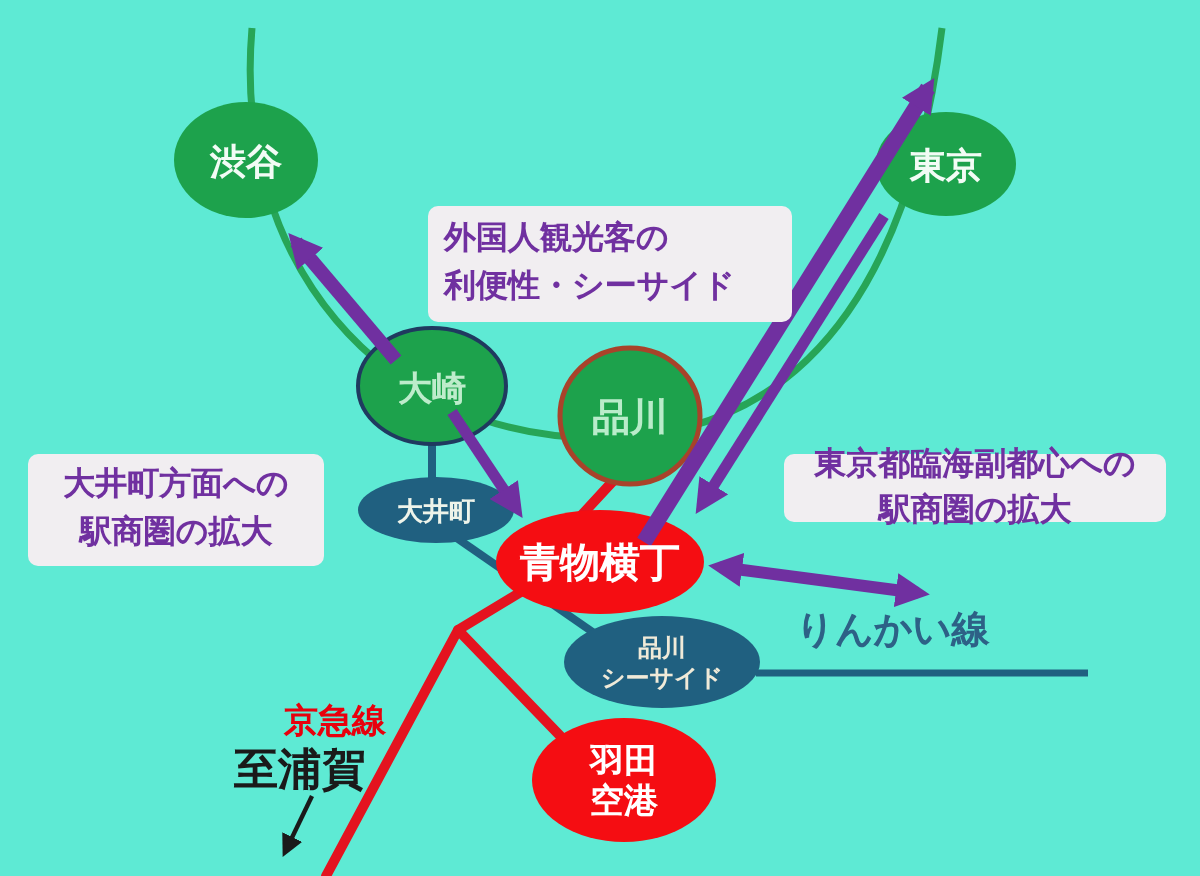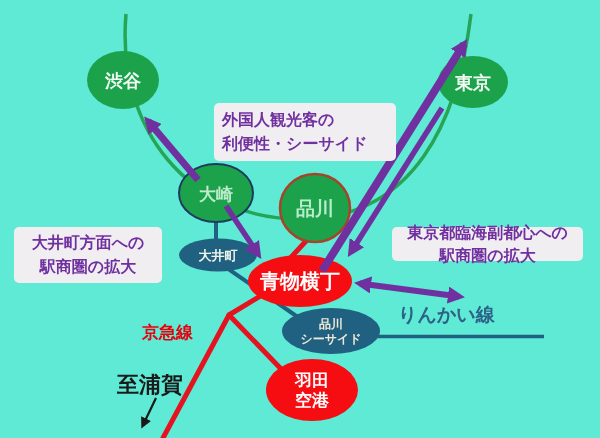--- a/index.html
+++ b/index.html
@@ -21,21 +21,21 @@
   .marker-black{fill:var(--black);}
   .node-text{font-weight:bold;text-anchor:middle;}
   .callout{
     position:absolute;background:var(--callout_bg);color:var(--purple);
     font-weight:bold;font-size:16px;line-height:1.5;border-radius:5px;
     display:flex;flex-direction:column;justify-content:center;
   }
   .callout.centered{text-align:center;}
   .free-label{position:absolute;font-weight:bold;white-space:nowrap;}
   .lbl-rinkai{color:var(--rinkai_text);font-size:19px;}
-  .lbl-keikyu{color:var(--keikyu_text);font-size:17px;}
+  .lbl-keikyu{color:var(--keikyu_text);font-size:17px;margin-top:28px;}
   .lbl-uraga{color:var(--black);font-size:22px;}
 </style>
 </head>
 <body>
 
 <div class="stage">
   <svg width="600" height="438" viewBox="0 0 600 438">
     <defs>
       <marker id="arrowP" viewBox="0 0 10 10" refX="6.5" refY="5" markerWidth="17" markerHeight="17" orient="auto-start-reverse" markerUnits="userSpaceOnUse">
         <polygon points="0,0 10,5 0,10" class="marker-purple"></polygon>

